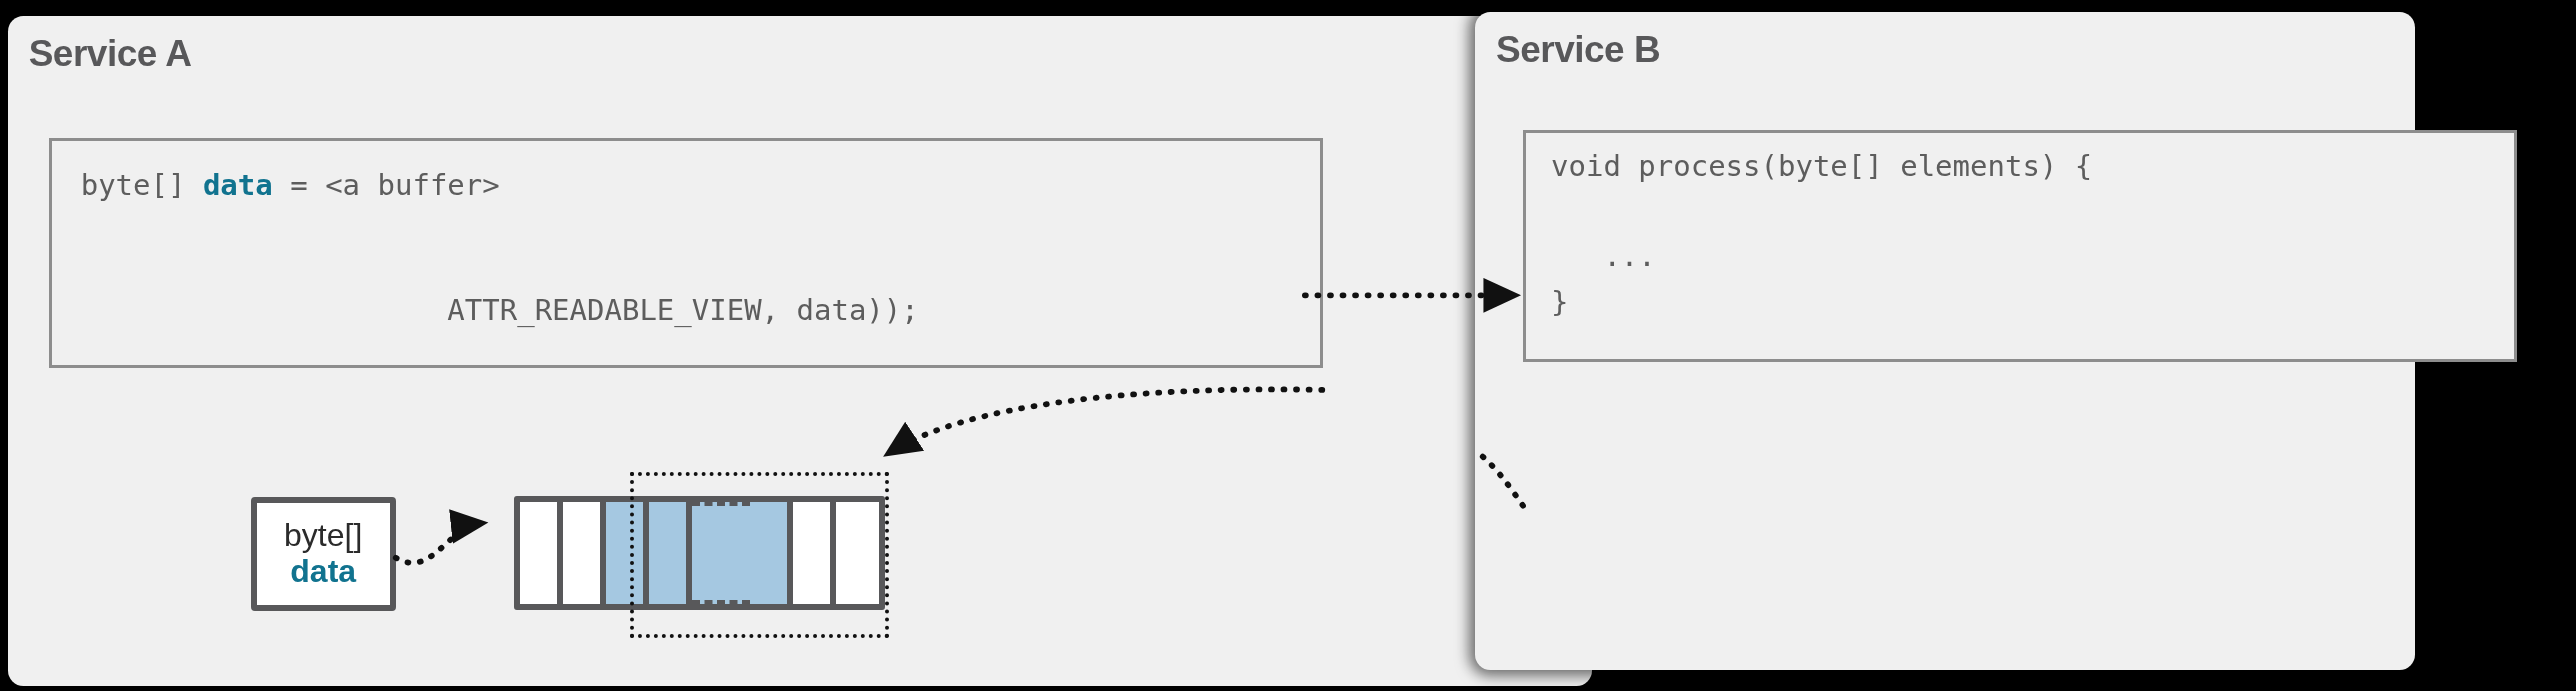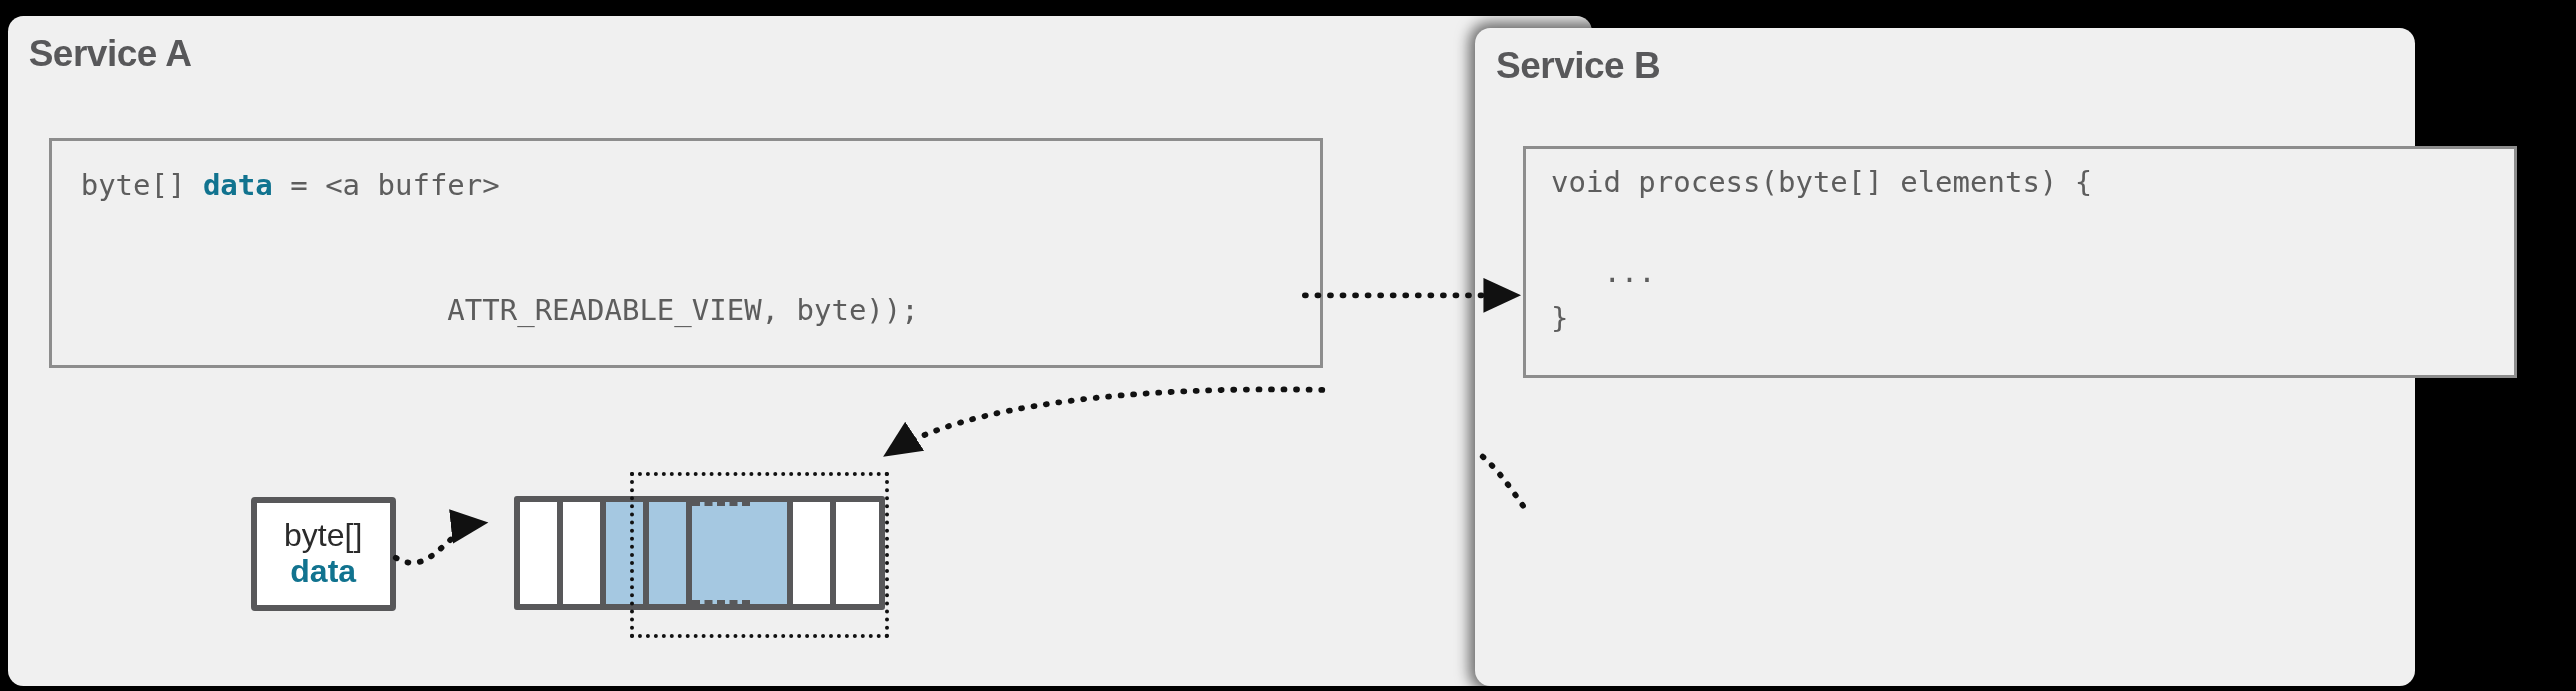--- a/index.html
+++ b/index.html
@@ -17,21 +17,21 @@
   }
 
   
   .panel {
     position: absolute;
     background: #f0f0f0;
     border-radius: 15.4px;
     box-shadow: 0 0 13.5px 5.8px rgba(0,0,0,0.55);
   }
   #panel-a { left: 7.7px;  top: 16px; width: 1584px; height: 670px; }
-  #panel-b { left: 1475px; top: 11.6px; width: 940px; height: 658px; margin-top: 16px; }
+  #panel-b { left: 1475px; top: 11.6px; width: 940px; height: 658px; }
 
   .panel-title {
     position: absolute;
     left: 21px;
     top: 17.4px;
     font-size: 37px;
     font-weight: bold;
     color: #58585a;
     letter-spacing: -0.5px;
     white-space: nowrap;
@@ -150,21 +150,21 @@
 <div id="stage">
 
   <div class="panel" id="panel-a">
 
     <div class="panel-title">Service A</div>
 
     <div class="code-box" id="code-a">
       <div class="code-line" id="code-a-l1"><span>byte[] </span><b>data</b><span> = &lt;a buffer&gt;</span></div>
 
 
-      <div class="code-line" id="code-a-l3">                     ATTR_READABLE_VIEW, byte));</div>
+      <div class="code-line" id="code-a-l3">                     ATTR_READABLE_VIEW, data));</div>
     </div>
 
     <div class="var-box" id="var-data">
       <div class="var-type">byte[]</div>
       <div class="var-name">data</div>
     </div>
 
     <div id="array">
       <div class="cell empty"></div>
       <div class="cell empty"></div>

